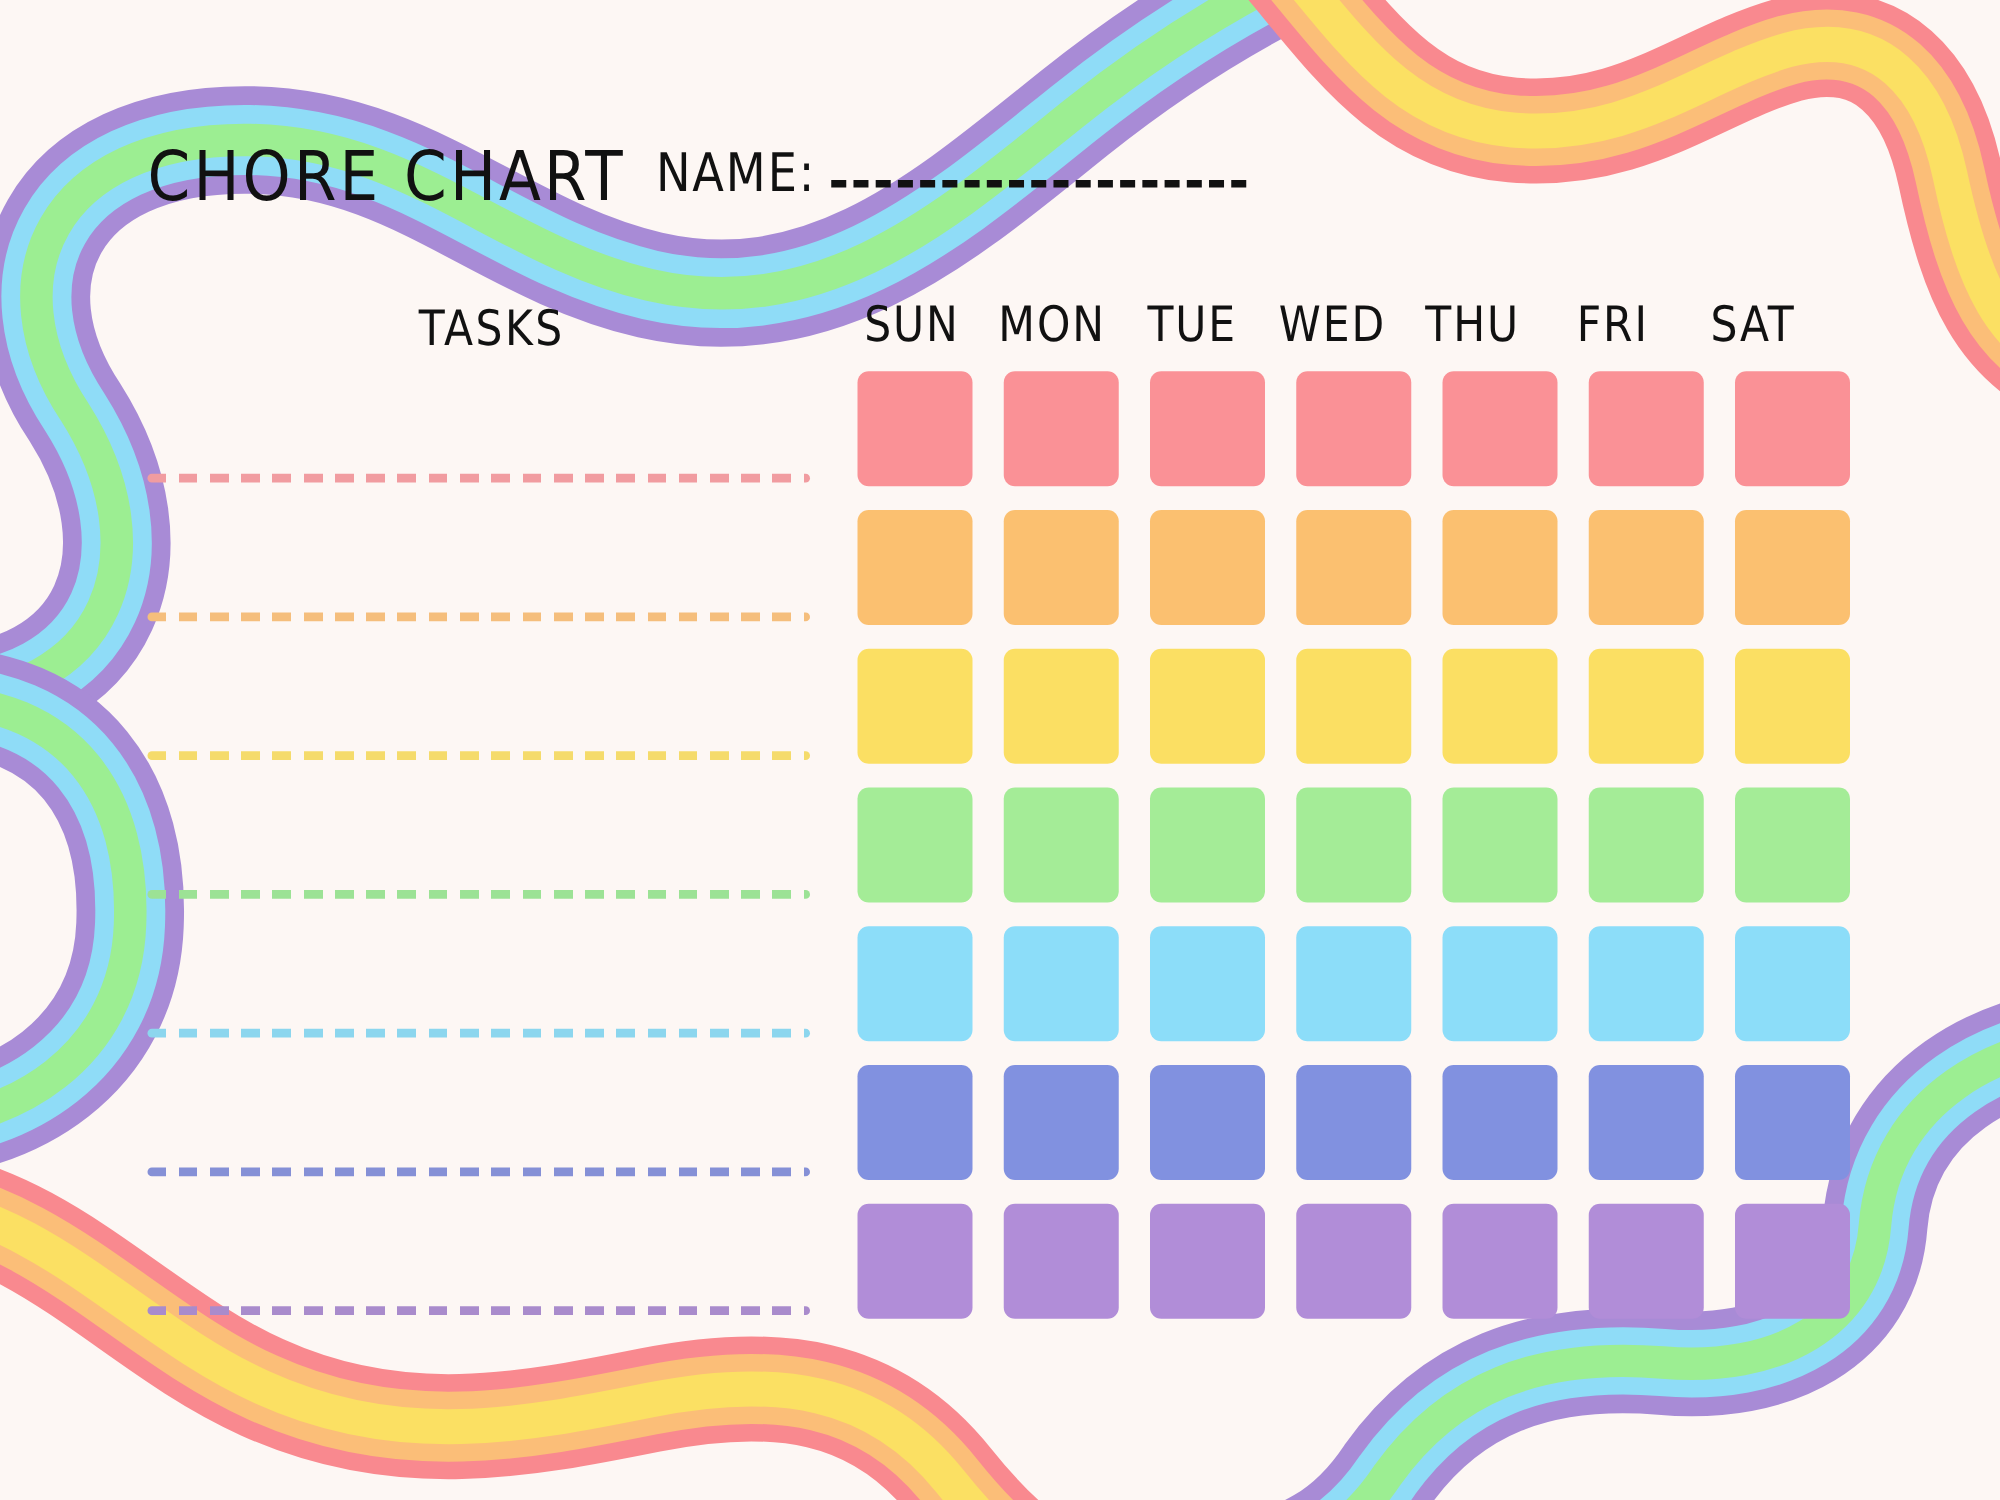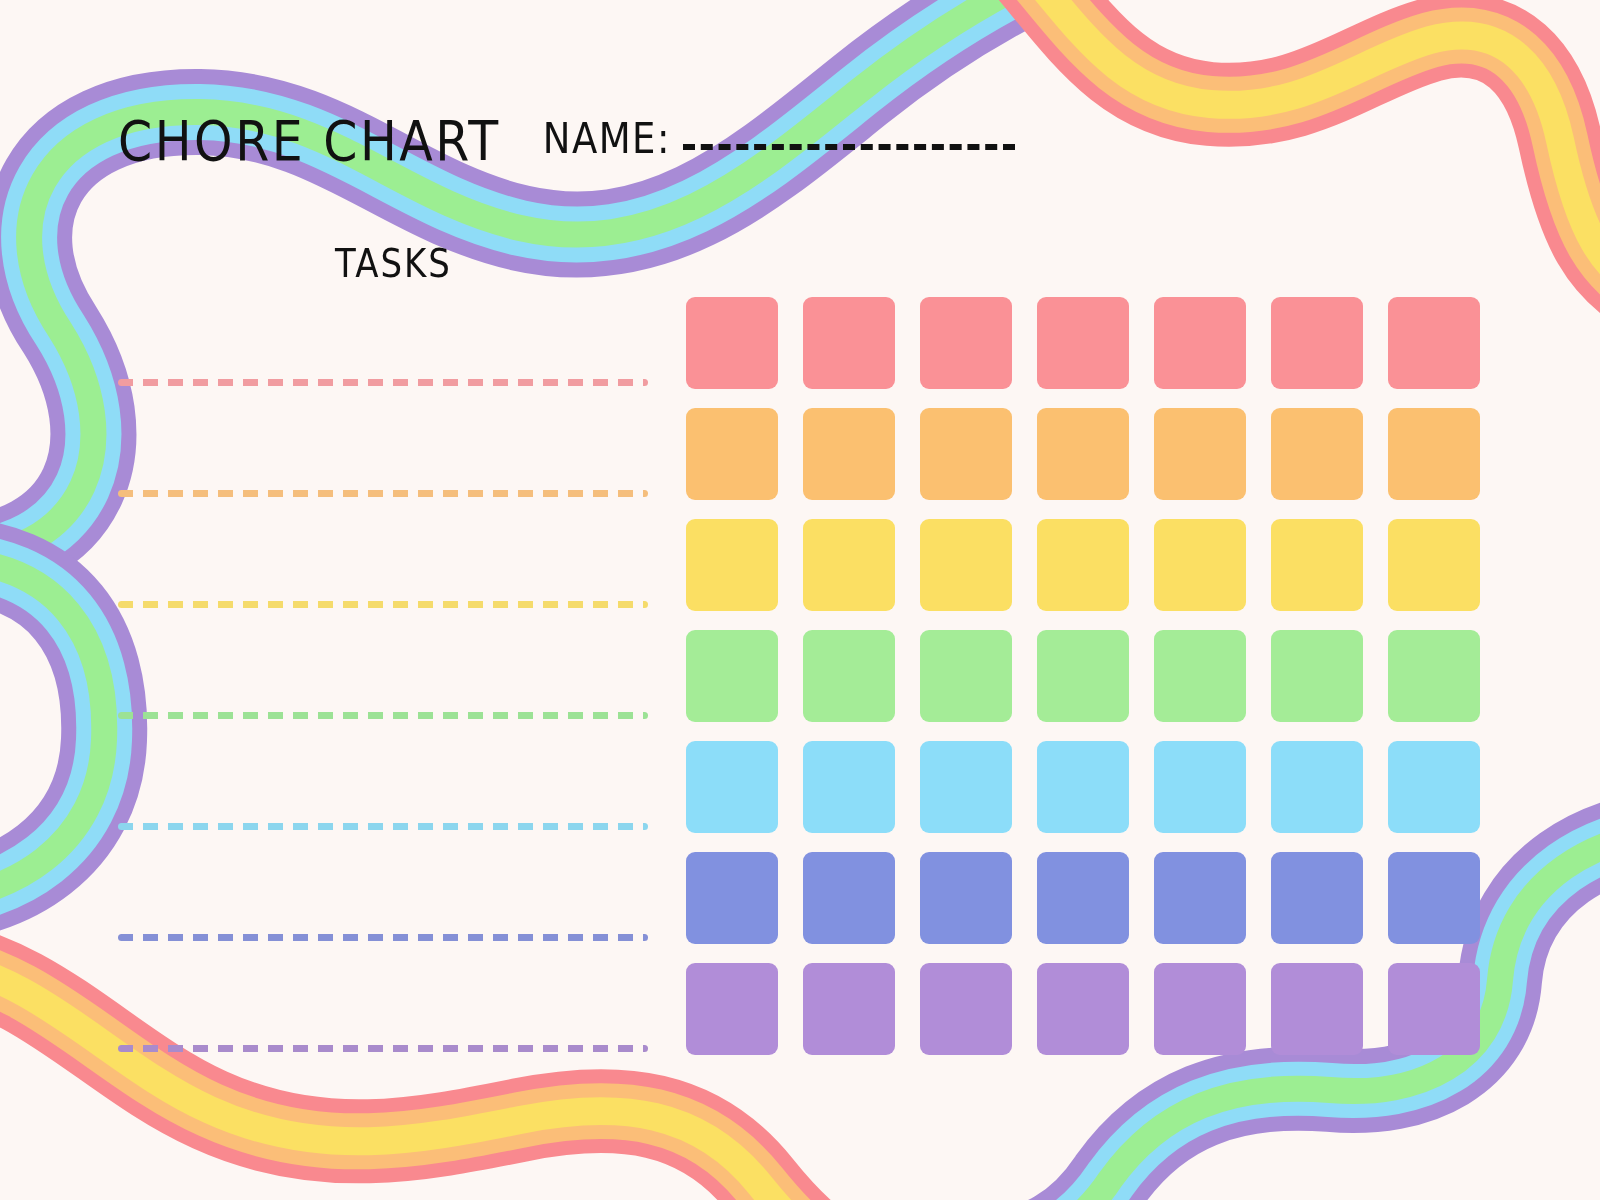--- a/index.html
+++ b/index.html
@@ -61,21 +61,21 @@
     color: #111111;
     transform: scaleY(1.15);
     transform-origin: left bottom;
   }
   .field-rule {
     height: 0;
     border-bottom: 6px dashed #111111;
     position: relative;
     top: -4px;
   }
-  #name-field { margin-left: 42px; }
+  #name-field { margin-left: 24px; }
   #name-rule { width: 332px; margin-left: 12px; }
   #weekof-field { margin-left: 26px; }
   #weekof-rule { width: 248px; margin-left: 12px; }
 
   
   .tasks-label {
     position: absolute;
     left: 335px;
     top: 240px;
     font-size: 34px;
@@ -200,20 +200,29 @@
 
     <div class="field" id="name-field">
       <span class="field-label">NAME:</span>
       <span class="field-rule" id="name-rule"></span>
     </div>
 
   </div>
 
   <div class="tasks-label">TASKS</div>
 
+  <div class="day-headers" id="day-headers">
+      <div class="day-header">SUN</div>
+      <div class="day-header">MON</div>
+      <div class="day-header">TUE</div>
+      <div class="day-header">WED</div>
+      <div class="day-header">THU</div>
+      <div class="day-header">FRI</div>
+      <div class="day-header">SAT</div>
+    </div>
 
   <div class="task-lines" id="task-lines">
       <div class="task-line-slot">
         <div class="task-rule" style="background-image: repeating-linear-gradient(to right, rgb(241, 156, 160) 0px, rgb(241, 156, 160) 15px, rgba(0, 0, 0, 0) 15px, rgba(0, 0, 0, 0) 25px);"></div>
       </div>
       <div class="task-line-slot">
         <div class="task-rule" style="background-image: repeating-linear-gradient(to right, rgb(245, 190, 124) 0px, rgb(245, 190, 124) 15px, rgba(0, 0, 0, 0) 15px, rgba(0, 0, 0, 0) 25px);"></div>
       </div>
       <div class="task-line-slot">
         <div class="task-rule" style="background-image: repeating-linear-gradient(to right, rgb(245, 219, 107) 0px, rgb(245, 219, 107) 15px, rgba(0, 0, 0, 0) 15px, rgba(0, 0, 0, 0) 25px);"></div>

